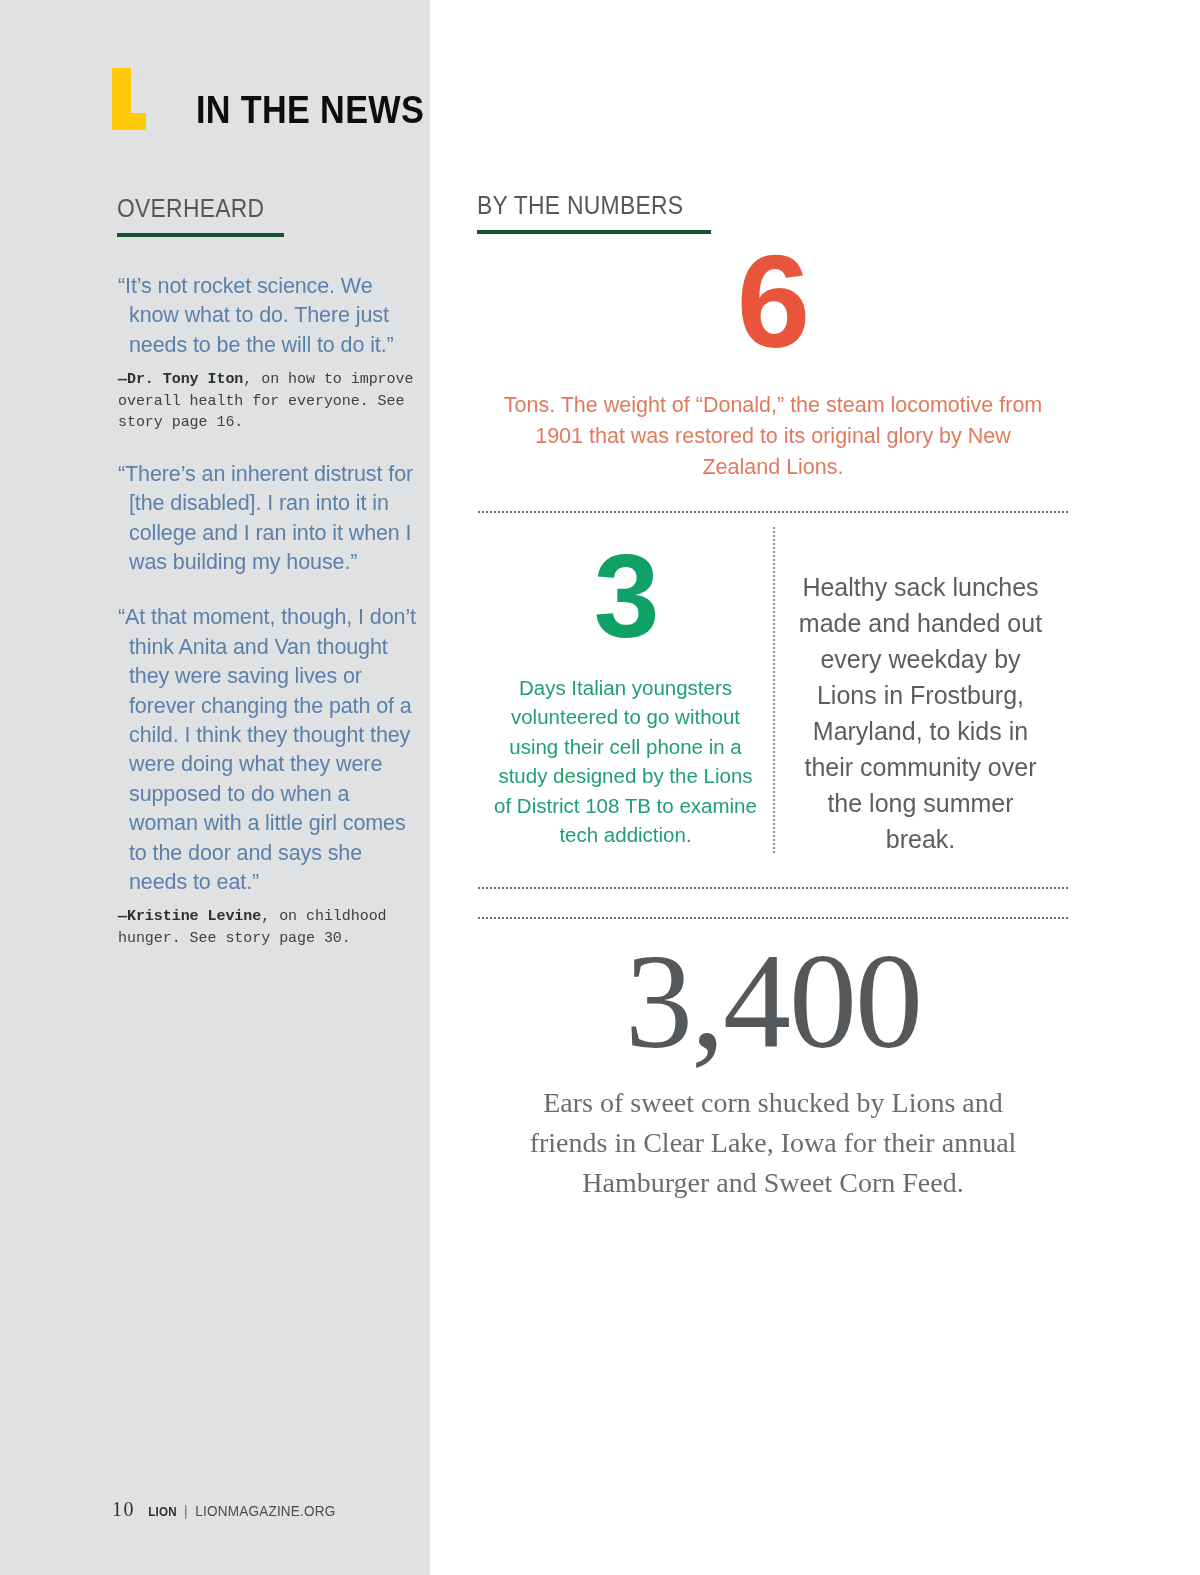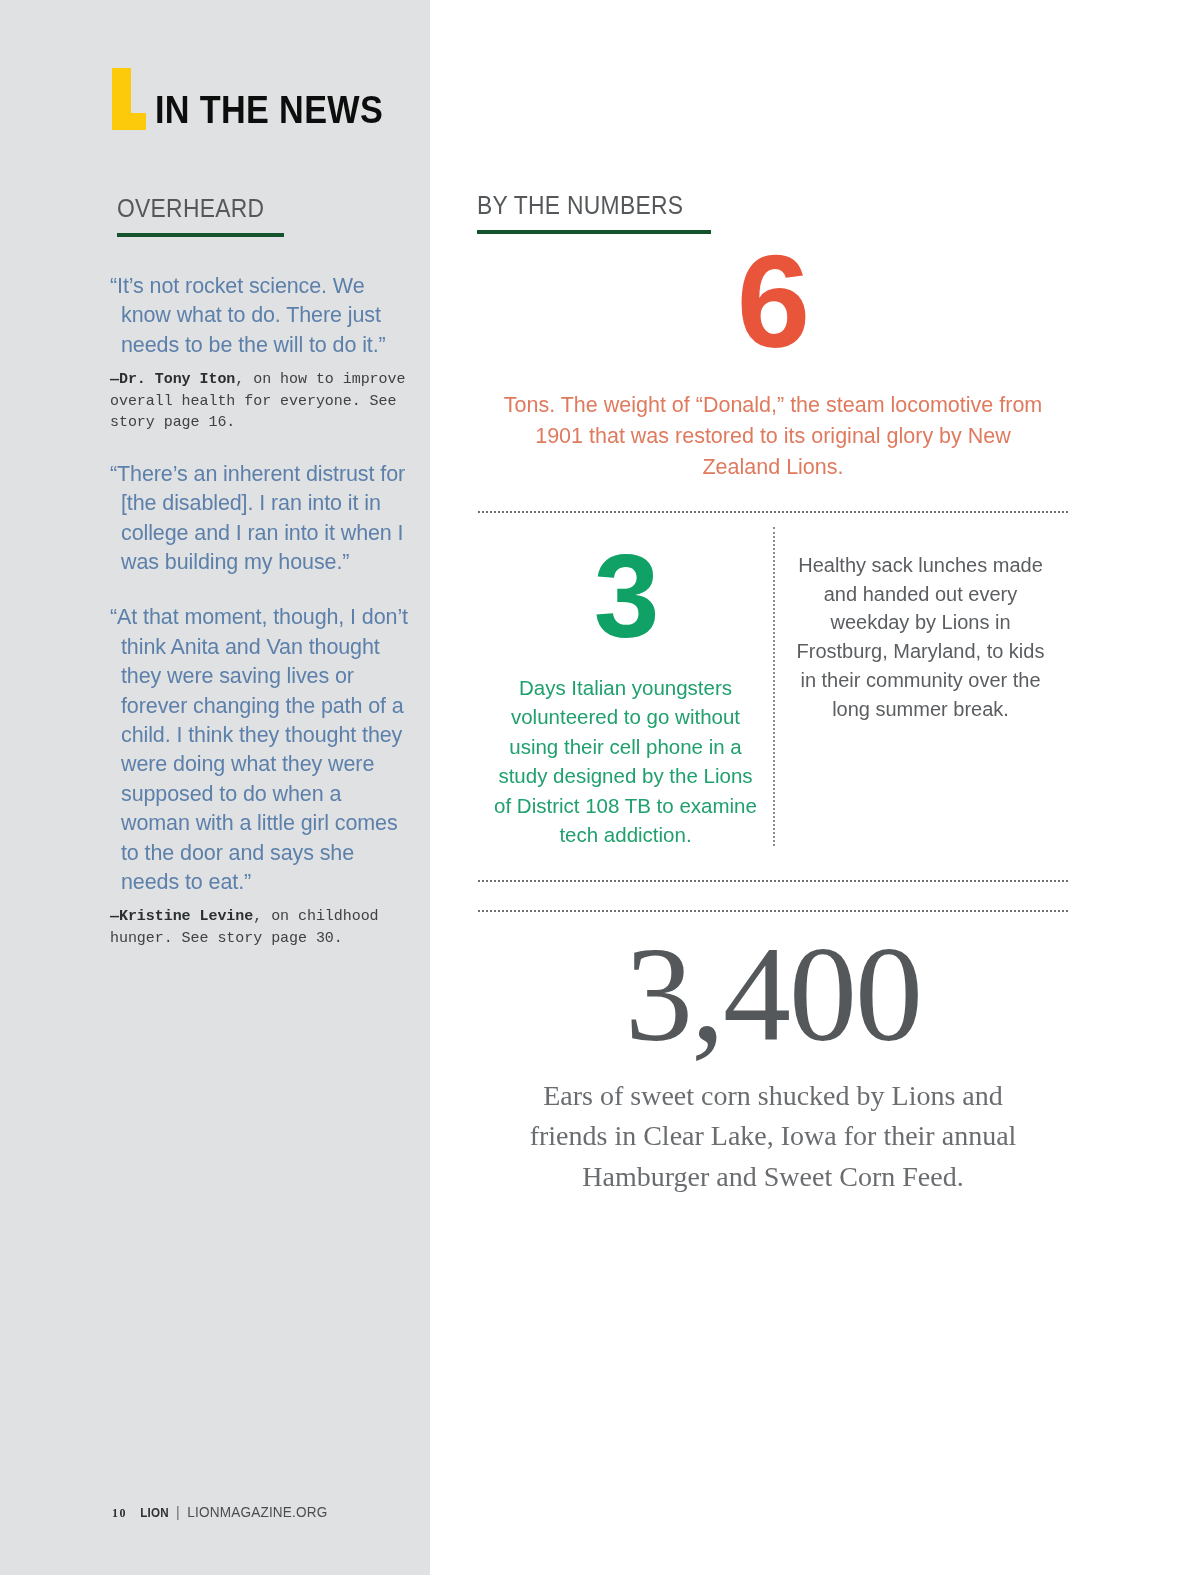--- a/index.html
+++ b/index.html
@@ -23,20 +23,21 @@
     width: 430px; height: 1575px;
     background: #dfe1e2;
   }
 
   
   #masthead {
     position: absolute;
     left: 112px; top: 68px;
     display: flex;
     align-items: flex-end;
+    gap: 41px;
   }
   #lion-l-mark {
     position: relative;
     width: 34px; height: 62px;
     margin-right: 9px;
   }
   #lion-l-mark .stem {
     position: absolute; left: 0; top: 0;
     width: 19px; height: 62px;
     background: #fcc90b;
@@ -79,21 +80,21 @@
     left: 117px; top: 193px;
   }
   #numbers-head {
     position: absolute;
     left: 477px; top: 190px;
   }
 
   
   #quotes {
     position: absolute;
-    left: 110px; top: 272px;
+    left: 118px; top: 272px;
     width: 300px;
   }
   .quote-block { margin-bottom: 26px; }
   .quote-block:last-child { margin-bottom: 0; }
 
   .quote-text {
     font-size: 21.5px;
     line-height: 29.4px;
     color: #5d80ab;
     text-indent: -11px;
@@ -185,22 +186,22 @@
   }
 
   
   #stat-200 .stat-num {
     font-size: 120px;
     font-weight: 300;
     color: #5b5e61;
     letter-spacing: -1px;
   }
   #stat-200 .stat-cap {
-    margin-top: 14px;
-    font-size: 20px;
+    margin-top: 32px;
+    font-size: 25px;
     color: #5b5e61;
     padding: 0 8px;
   }
 
   
   #stat-thirty { padding-top: 16px; }
   #stat-thirty .stat-num {
     font-size: 124px;
     font-weight: normal;
     color: #14558f;
@@ -231,24 +232,23 @@
   
   #footer {
     position: absolute;
     left: 112px; bottom: 54px;
     display: flex;
     align-items: baseline;
     color: #2e3133;
   }
   #page-number {
     font-family: "Liberation Serif", serif;
-    font-size: 12px;
+    font-size: 20px;
     letter-spacing: 1.5px;
     margin-right: 11px;
-    font-weight: bold;
   }
   #footer-brand {
     font-size: 13.5px;
     font-weight: bold;
     letter-spacing: 0.2px;
     transform: scaleX(0.86);
     transform-origin: left baseline;
     margin-right: 2px;
   }
   #footer-sep {

